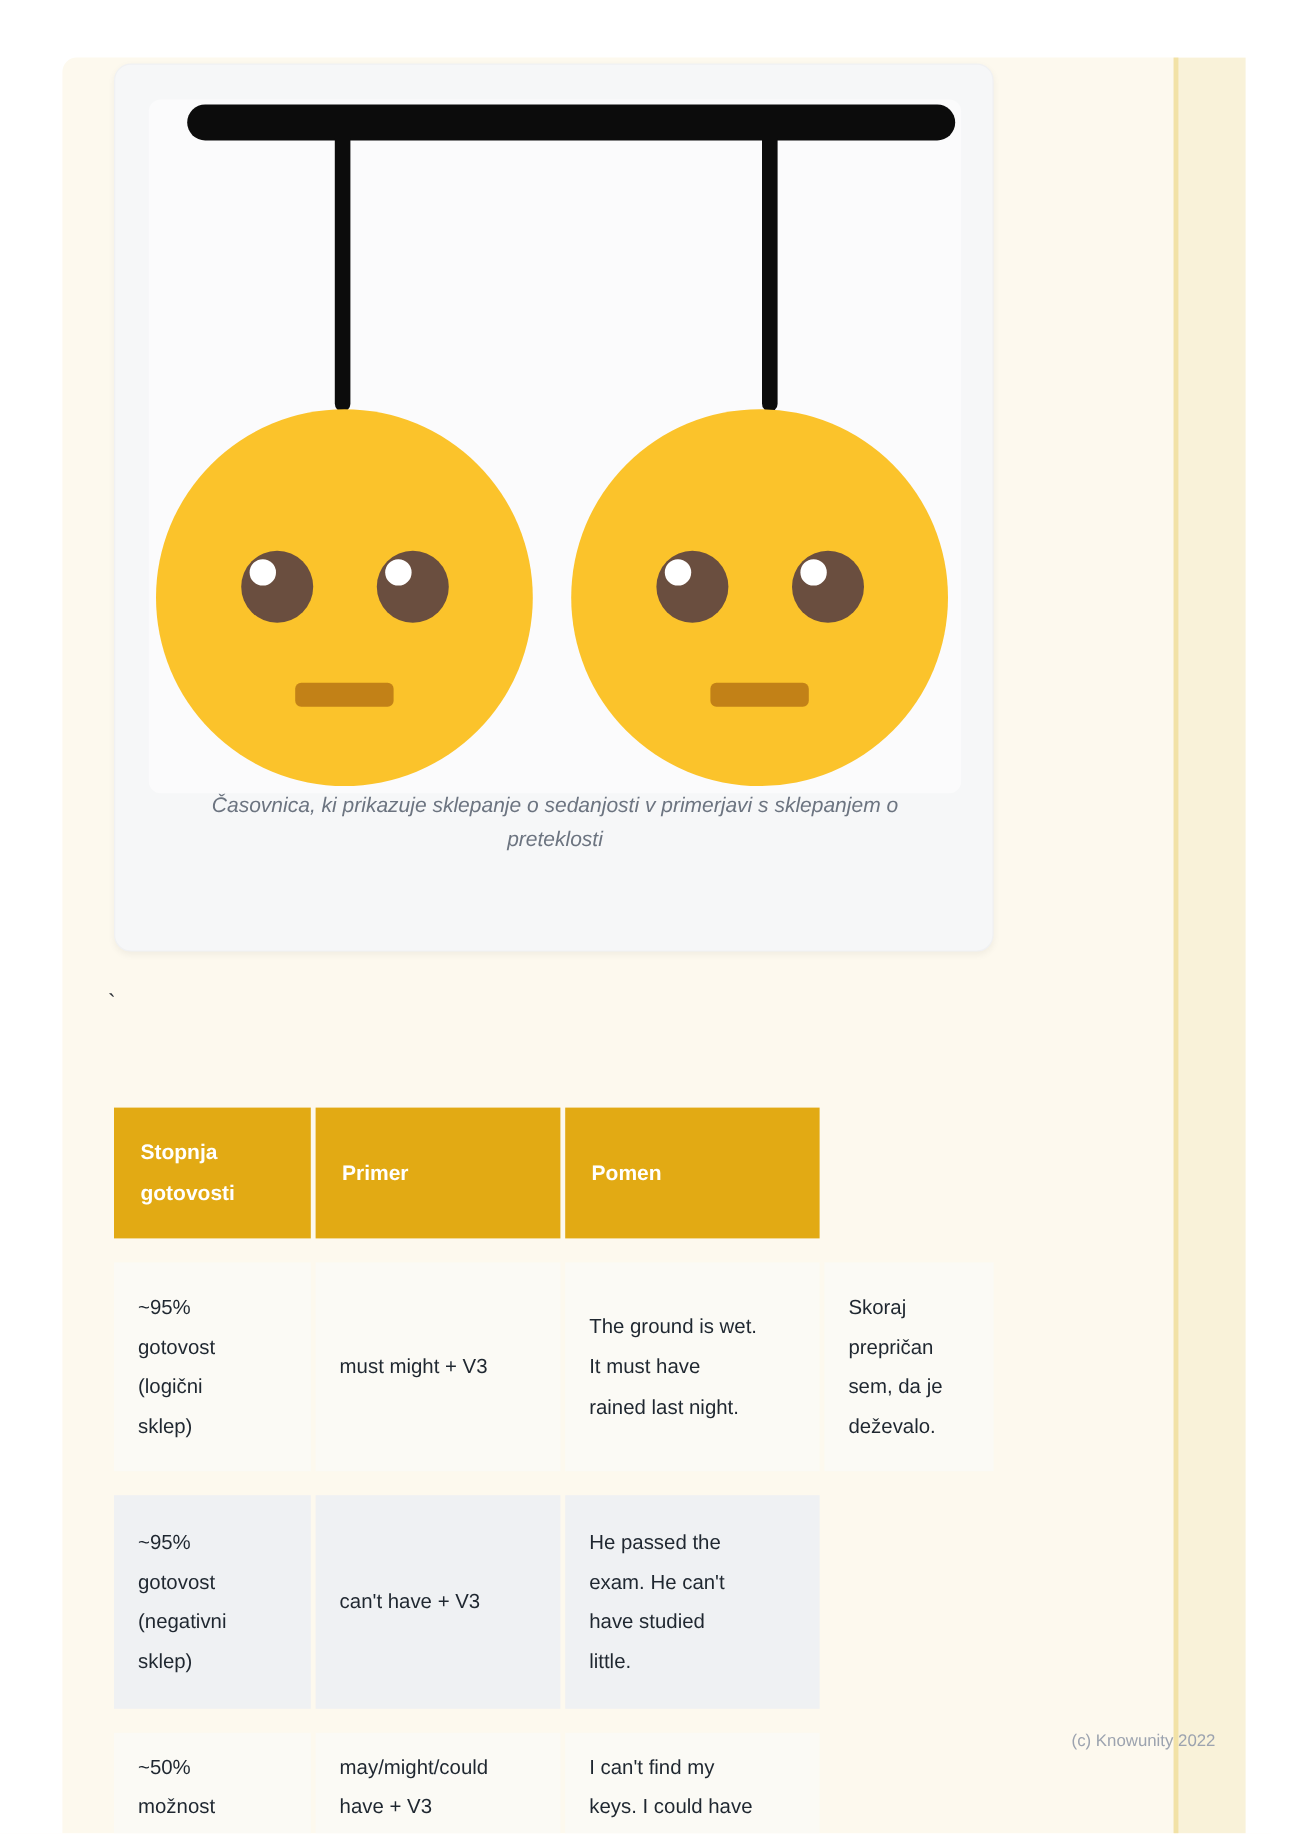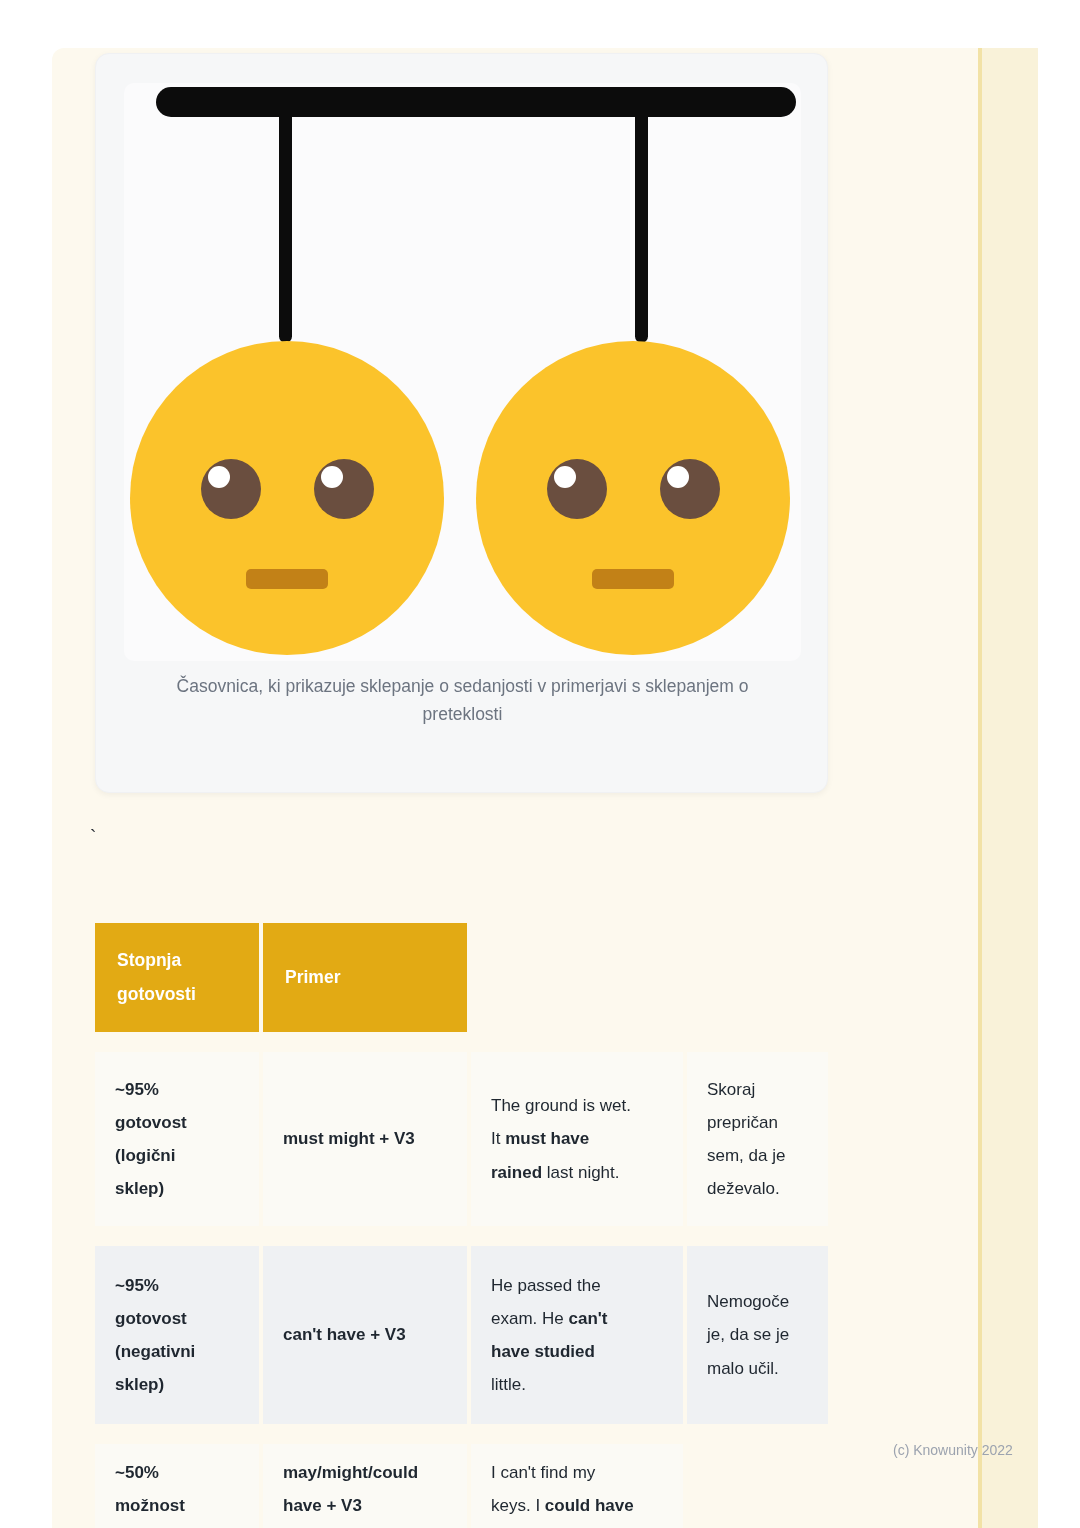--- a/index.html
+++ b/index.html
@@ -70,22 +70,22 @@
   .eye-right{left:184px;top:118px;}
   .eye-highlight{
     position:absolute;left:7px;top:7px;width:22px;height:22px;border-radius:50%;
     background:#FFFFFF;
   }
   .emoji-mouth{
     position:absolute;left:116px;top:228px;width:82px;height:20px;
     border-radius:5px;background:var(--mouth);
   }
   .figure-caption{
-    position:absolute;left:28px;top:618px;width:677px;
-    text-align:center;font-size:17.5px;line-height:1.6;
+    position:absolute;left:28px;top:603px;width:677px;
+    text-align:center;font-style:italic;font-size:17.5px;line-height:1.6;
     color:var(--caption-grey);white-space:pre-line;
   }
   
   .stray-backtick{
     position:absolute;left:90px;top:826px;font-size:19px;color:#2A2F36;
   }
   
   .modal-table{position:absolute;left:95px;top:903px;width:733px;}
   .grid-row{
     display:grid;grid-template-columns:164px 204px 212px 141px;
@@ -99,21 +99,21 @@
   .td{
     display:flex;align-items:center;
     padding:0 14px 0 20px;background:var(--row-bg);
     color:var(--text-dark);font-size:17px;line-height:1.95;
   }
   .tr.alt .td{background:var(--row-alt);}
   .tr.r0 .td{height:174px;}
   .tr.r1 .td{height:178px;}
   .tr.r2 .td{height:130px;align-items:flex-start;padding-top:12px;}
   .cell-text{white-space:pre-line;}
-  .cell-text .b{font-weight:700;}
+  .cell-text .b{font-weight:400;}
   
   .copyright{
     position:absolute;left:893px;top:1442px;z-index:5;
     font-size:14px;color:var(--copyright-grey);white-space:nowrap;
   }
 </style>
 </head>
 <body>
 
 <div id="viewport">
@@ -150,20 +150,21 @@
     <div class="figure-caption">Časovnica, ki prikazuje sklepanje o sedanjosti v primerjavi s sklepanjem o
 preteklosti</div>
   </div>
 
   <div class="stray-backtick">`</div>
 
   <div class="modal-table">
     <div class="grid-row table-head">
         <div class="th">Stopnja gotovosti</div>
         <div class="th">Primer</div>
+        <div class="th">Pomen</div>
       </div>
     <div>
         <div class="grid-row tr r0">
           <div class="td">
             <div class="cell-text"><span class="b">~95%
 gotovost
 (logični
 sklep)</span></div>
           </div>
           <div class="td">
@@ -190,25 +191,20 @@
           </div>
           <div class="td">
             <div class="cell-text"><span class="b">can't have + V3</span></div>
           </div>
           <div class="td">
             <div class="cell-text"><span>He passed the
 exam. He </span><span class="b">can't
 have studied</span><span>
 little.</span></div>
           </div>
-          <div class="td">
-            <div class="cell-text"><span>Nemogoče
-je, da se je
-malo učil.</span></div>
-          </div>
         </div>
         <div class="grid-row tr r2">
           <div class="td">
             <div class="cell-text"><span class="b">~50%
 možnost</span></div>
           </div>
           <div class="td">
             <div class="cell-text"><span class="b">may/might/could
 have + V3</span></div>
           </div>

